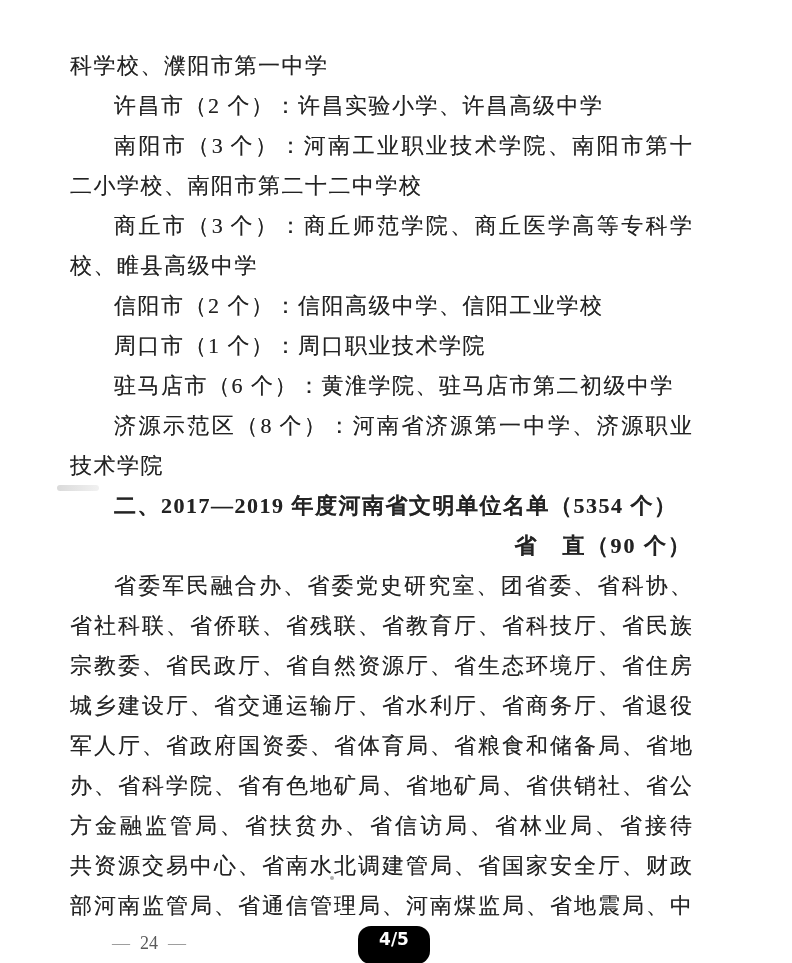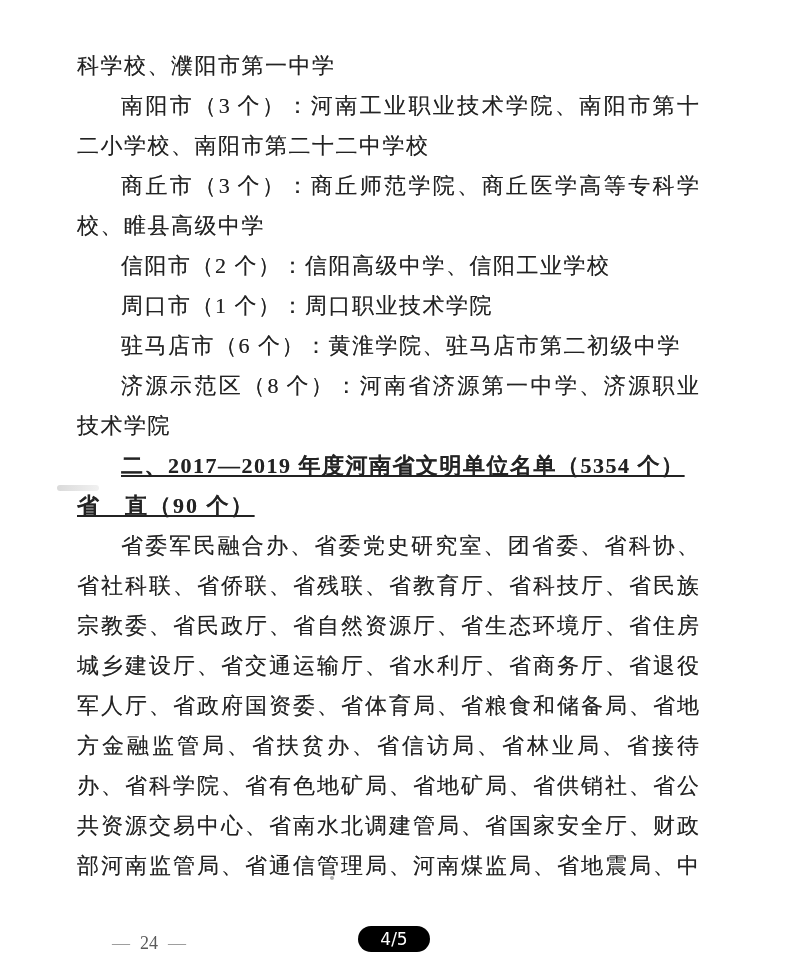--- a/index.html
+++ b/index.html
@@ -12,65 +12,65 @@
     width: 792px;
     height: 963px;
     background: #ffffff;
     font-family: "Liberation Serif", "DejaVu Serif", serif;
     color: #232323;
     overflow: hidden;
   }
   .content {
     position: absolute;
     top: 46px;
-    left: 77px;
+    left: 70px;
     width: 622px;
   }
   .line {
     font-size: 22px;
     line-height: 40px;
     height: 40px;
     letter-spacing: 1.5px;
     white-space: nowrap;
     text-shadow: 0 0 0.5px rgba(40,40,40,0.55);
   }
   .line.justify {
     white-space: normal;
     letter-spacing: normal;
     text-align: justify;
     text-align-last: justify;
   }
   .line.indent { text-indent: 44px; }
-  .line.bold { font-weight: bold; text-decoration: underline; }
-  .line.center { text-align: left; text-indent: 0; letter-spacing: 2px; }
+  .line.bold { font-weight: bold; }
+  .line.center { text-align: right; text-indent: 0; letter-spacing: 2px; }
   .footer-page-num {
     position: absolute;
     left: 102px;
     top: 917px;
     font-size: 18px;
     line-height: 22px;
     color: #5a5a5a;
     margin-top: 15px;
   }
   .footer-page-num .dash {
     color: #9a9a9a;
     margin: 0 10px;
   }
   .page-pill {
     position: absolute;
     left: 358px;
     top: 926px;
     width: 72px;
-    height: 26px;
+    height: 38px;
     background: #000000;
     border-radius: 13px;
     color: #ffffff;
     font-family: "DejaVu Sans", "Liberation Sans", sans-serif;
     font-size: 17px;
-    font-weight: normal;
+    font-weight: bold;
     text-align: center;
     line-height: 26px;
   }
   .smudge {
     position: absolute;
     left: 57px;
     top: 485px;
     width: 42px;
     height: 6px;
     background: linear-gradient(90deg, #c6c6c6, #eaeaea);
@@ -88,38 +88,39 @@
     opacity: 0.6;
   }
 </style>
 </head>
 <body>
 
 <div class="page">
 
   <div class="content">
       <div class="line">科学校、濮阳市第一中学</div>
+      <div class="line indent">许昌市（2 个）：许昌实验小学、许昌高级中学</div>
       <div class="line indent justify">南阳市（3 个）：河南工业职业技术学院、南阳市第十</div>
       <div class="line">二小学校、南阳市第二十二中学校</div>
       <div class="line indent justify">商丘市（3 个）：商丘师范学院、商丘医学高等专科学</div>
       <div class="line">校、睢县高级中学</div>
       <div class="line indent">信阳市（2 个）：信阳高级中学、信阳工业学校</div>
       <div class="line indent">周口市（1 个）：周口职业技术学院</div>
       <div class="line indent">驻马店市（6 个）：黄淮学院、驻马店市第二初级中学</div>
       <div class="line indent justify">济源示范区（8 个）：河南省济源第一中学、济源职业</div>
       <div class="line">技术学院</div>
       <div class="line indent bold">二、2017—2019 年度河南省文明单位名单（5354 个）</div>
       <div class="line bold center">省　直（90 个）</div>
       <div class="line indent justify">省委军民融合办、省委党史研究室、团省委、省科协、</div>
       <div class="line justify">省社科联、省侨联、省残联、省教育厅、省科技厅、省民族</div>
       <div class="line justify">宗教委、省民政厅、省自然资源厅、省生态环境厅、省住房</div>
       <div class="line justify">城乡建设厅、省交通运输厅、省水利厅、省商务厅、省退役</div>
       <div class="line justify">军人厅、省政府国资委、省体育局、省粮食和储备局、省地</div>
+      <div class="line justify">办、省科学院、省有色地矿局、省地矿局、省供销社、省公</div>
       <div class="line justify">方金融监管局、省扶贫办、省信访局、省林业局、省接待</div>
-      <div class="line justify">办、省科学院、省有色地矿局、省地矿局、省供销社、省公</div>
       <div class="line justify">共资源交易中心、省南水北调建管局、省国家安全厅、财政</div>
       <div class="line justify">部河南监管局、省通信管理局、河南煤监局、省地震局、中</div>
     </div>
 
   <div class="smudge"></div>
   <div class="speck"></div>
 
   <div class="footer-page-num"><span class="dash">—</span><span>24</span><span class="dash">—</span></div>
 
   <div class="page-pill">4/5</div>

